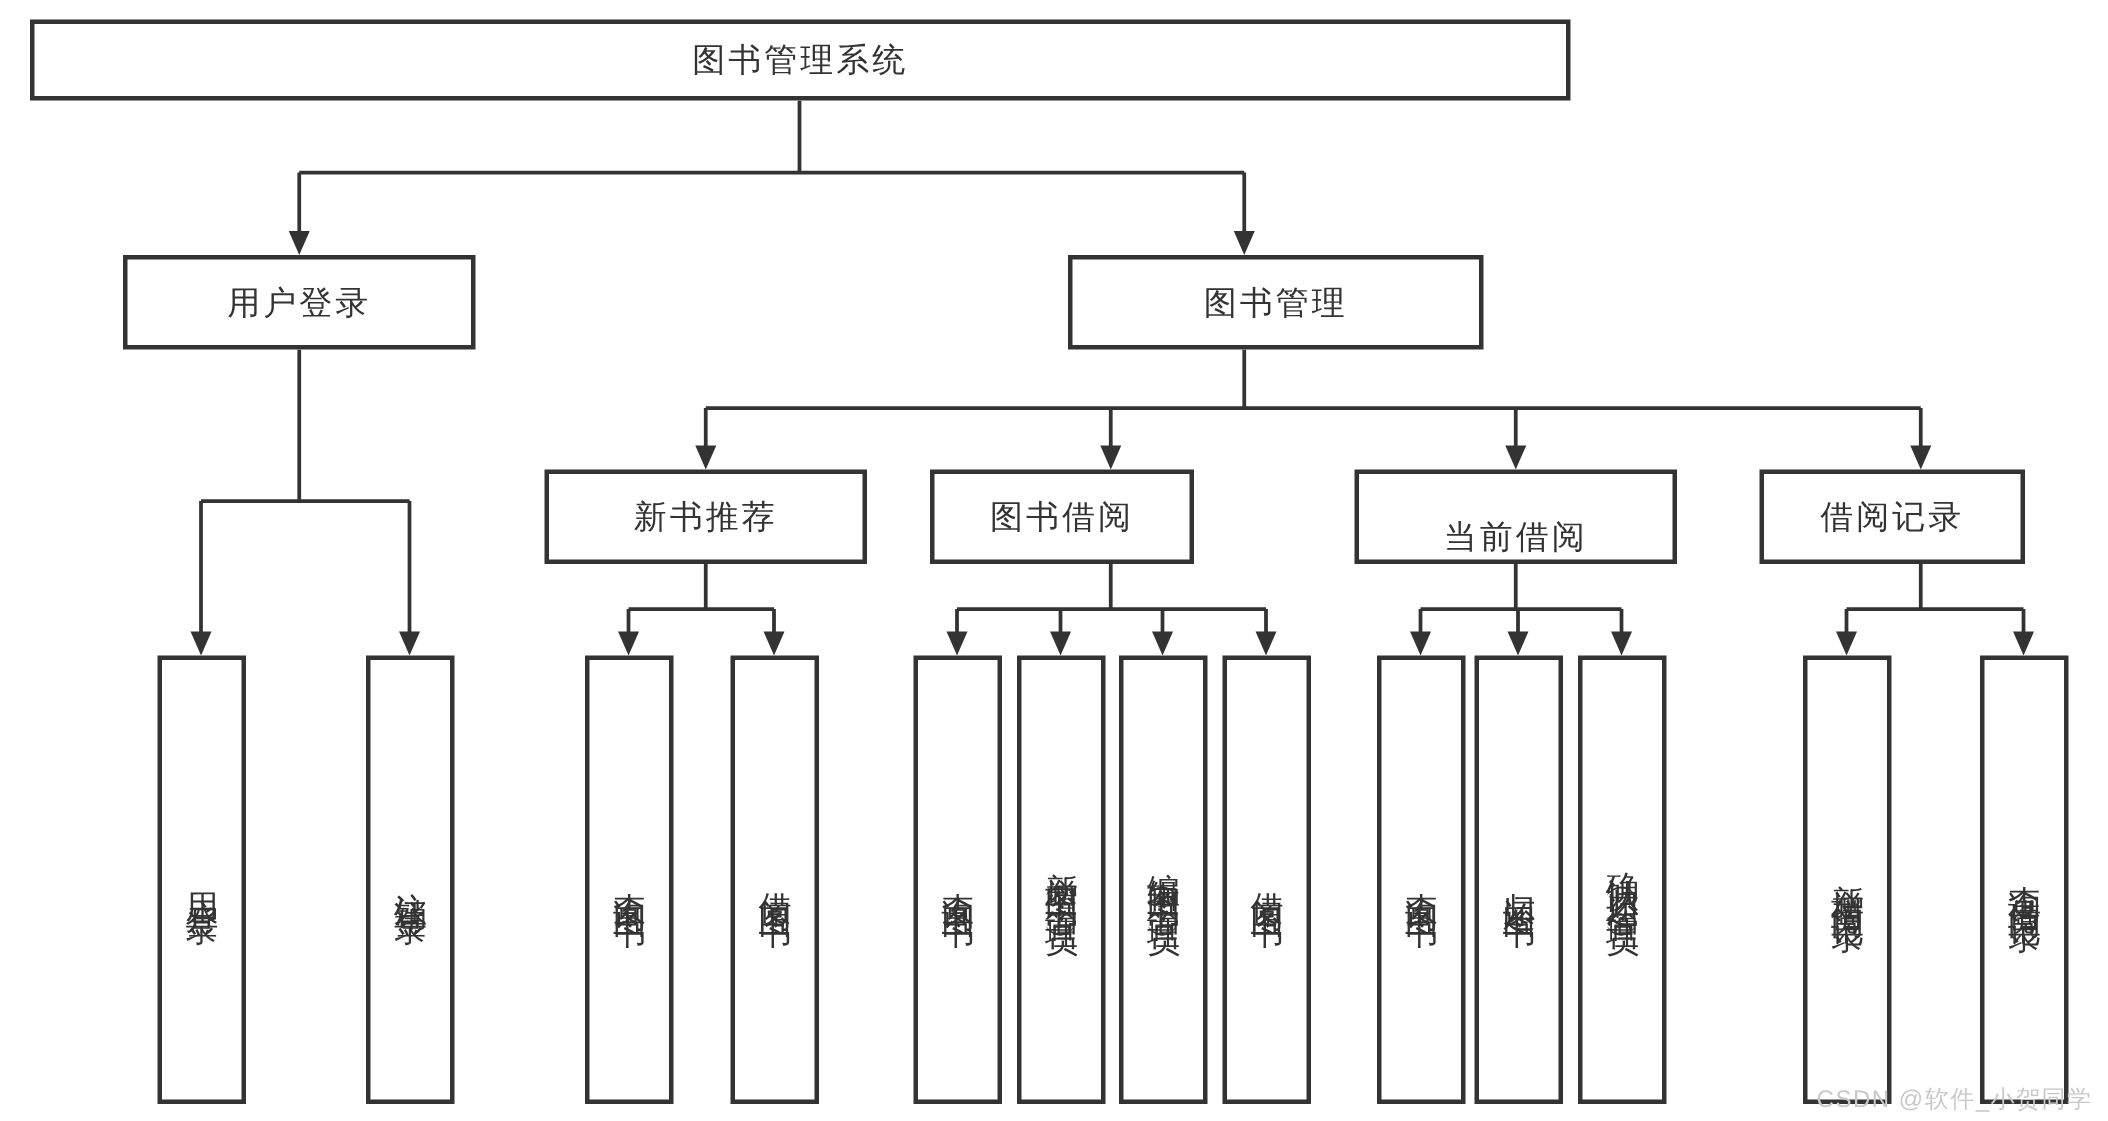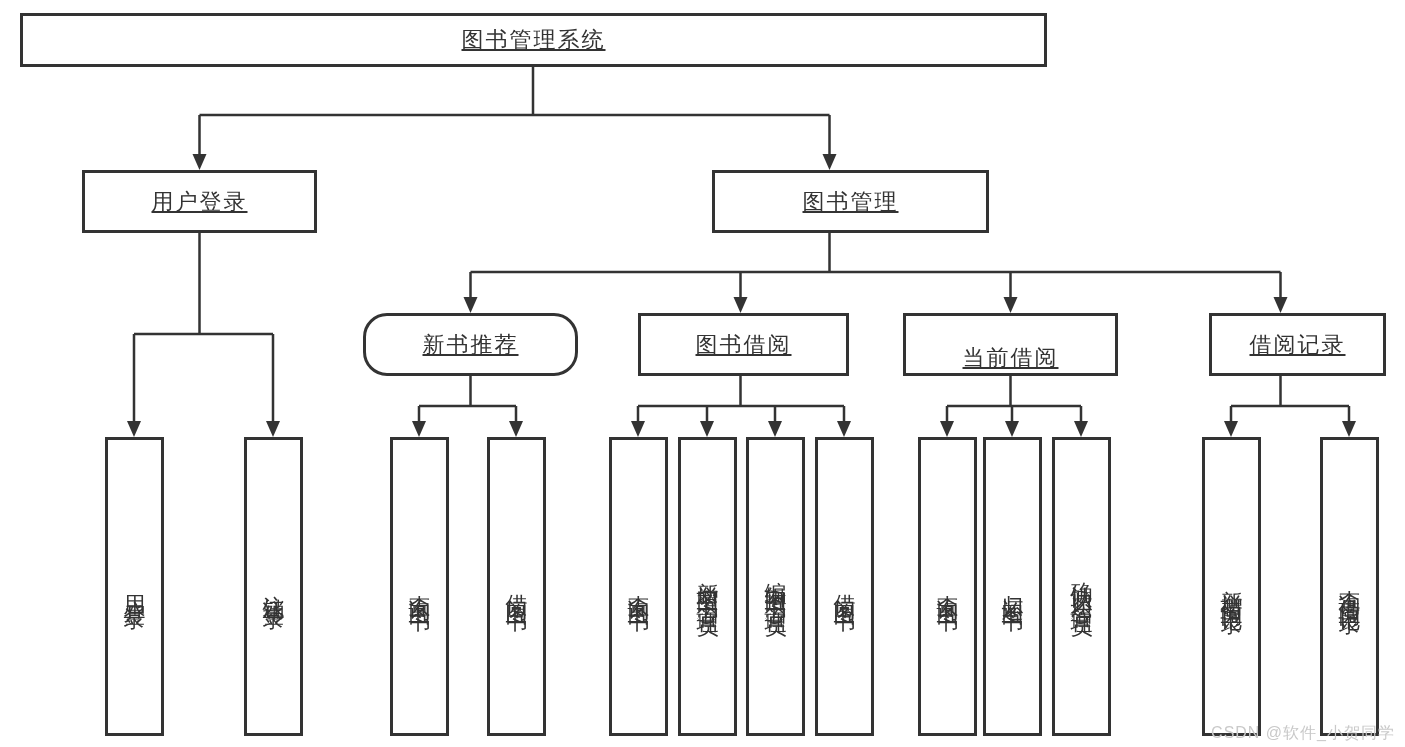--- a/index.html
+++ b/index.html
@@ -29,21 +29,20 @@
     align-items: center;
     justify-content: center;
   }
   .node .lbl {
     color: #333333;
     font-size: 22px;
     white-space: nowrap;
   }
   .node.h .lbl {
     letter-spacing: 2px;
-    text-decoration: underline;
   }
   .node.v .lbl {
     writing-mode: vertical-rl;
     text-orientation: mixed;
     letter-spacing: 5px;
     line-height: 1.1;
   }
   .watermark {
     position: absolute;
     right: 10px;
@@ -97,30 +96,30 @@
     <span class="lbl">图书管理系统</span>
   </div>
 
   <div class="node h" style="left:82px; top:170px; width:235px; height:63px;">
     <span class="lbl">用户登录</span>
   </div>
   <div class="node h" style="left:712px; top:170px; width:277px; height:63px;">
     <span class="lbl">图书管理</span>
   </div>
 
-  <div class="node h" style="left:363px; top:313px; width:215px; height:63px;border-radius:24px;">
+  <div class="node h" style="left:363px; top:313px; width:215px; height:63px;">
     <span class="lbl">新书推荐</span>
   </div>
-  <div class="node h" style="left:638px; top:313px; width:211px; height:63px;">
+  <div class="node h" style="left:620px; top:313px; width:176px; height:63px;">
     <span class="lbl">图书借阅</span>
   </div>
   <div class="node h" style="left:903px; top:313px; width:215px; height:63px;align-items:flex-end;">
     <span class="lbl">当前借阅</span>
   </div>
-  <div class="node h" style="left:1173px; top:313px; width:177px; height:63px;margin-left:36px;">
+  <div class="node h" style="left:1173px; top:313px; width:177px; height:63px;">
     <span class="lbl">借阅记录</span>
   </div>
 
   <div class="node v" style="left:105px; top:437px; width:59px; height:299px;">
     <span class="lbl">用户登录</span>
   </div>
   <div class="node v" style="left:244px; top:437px; width:59px; height:299px;">
     <span class="lbl">注销登录</span>
   </div>
 

